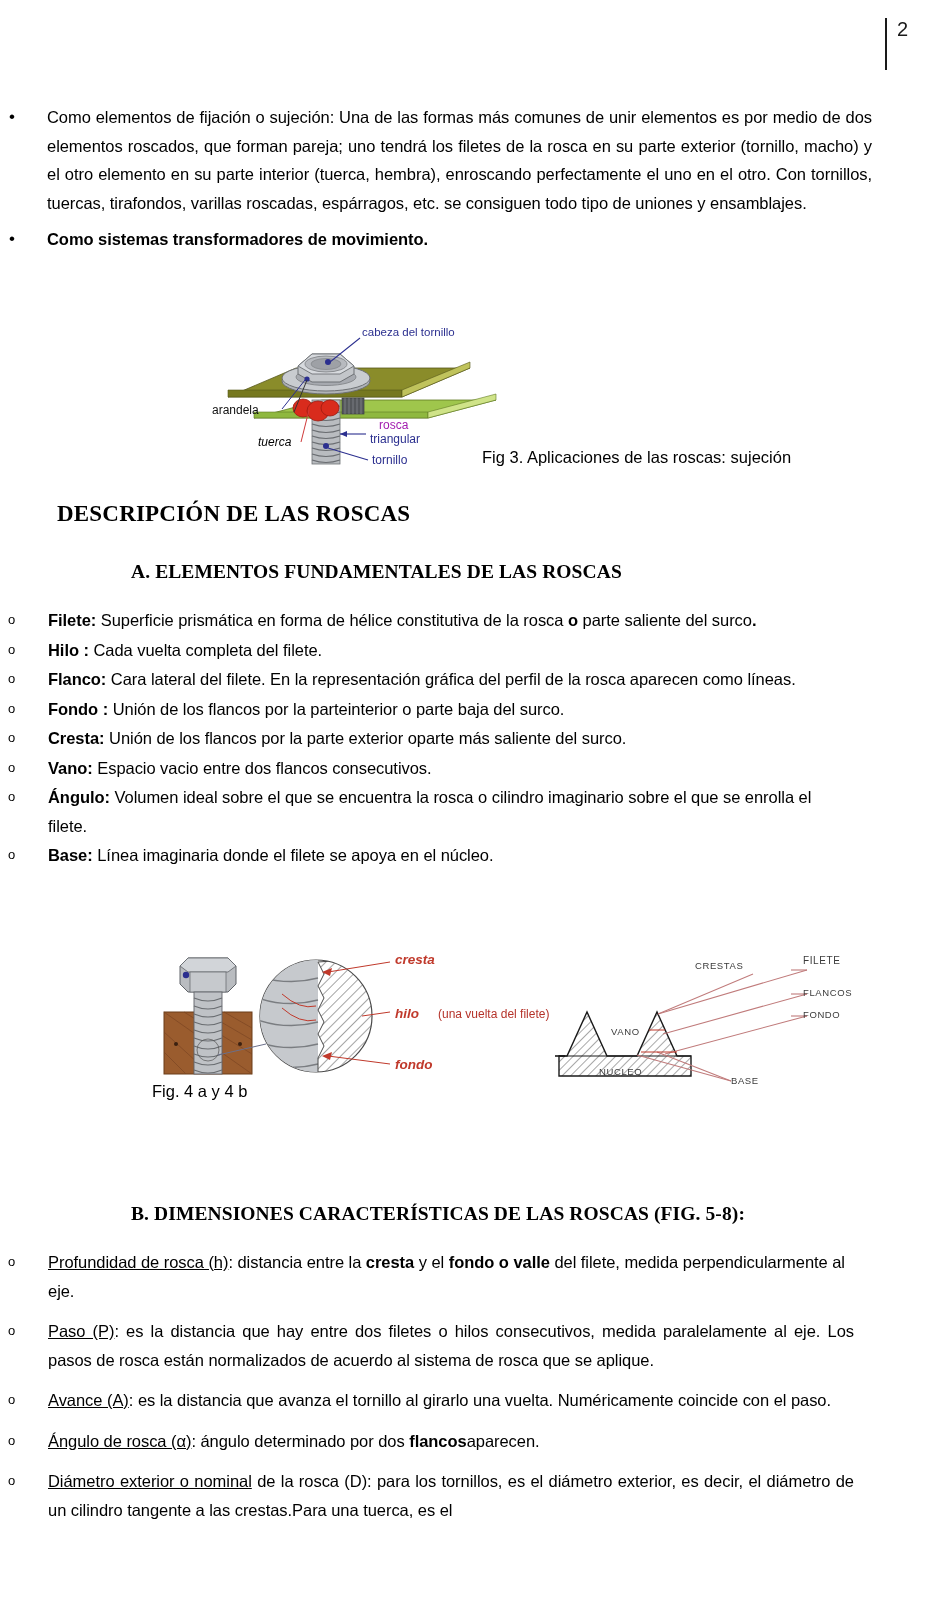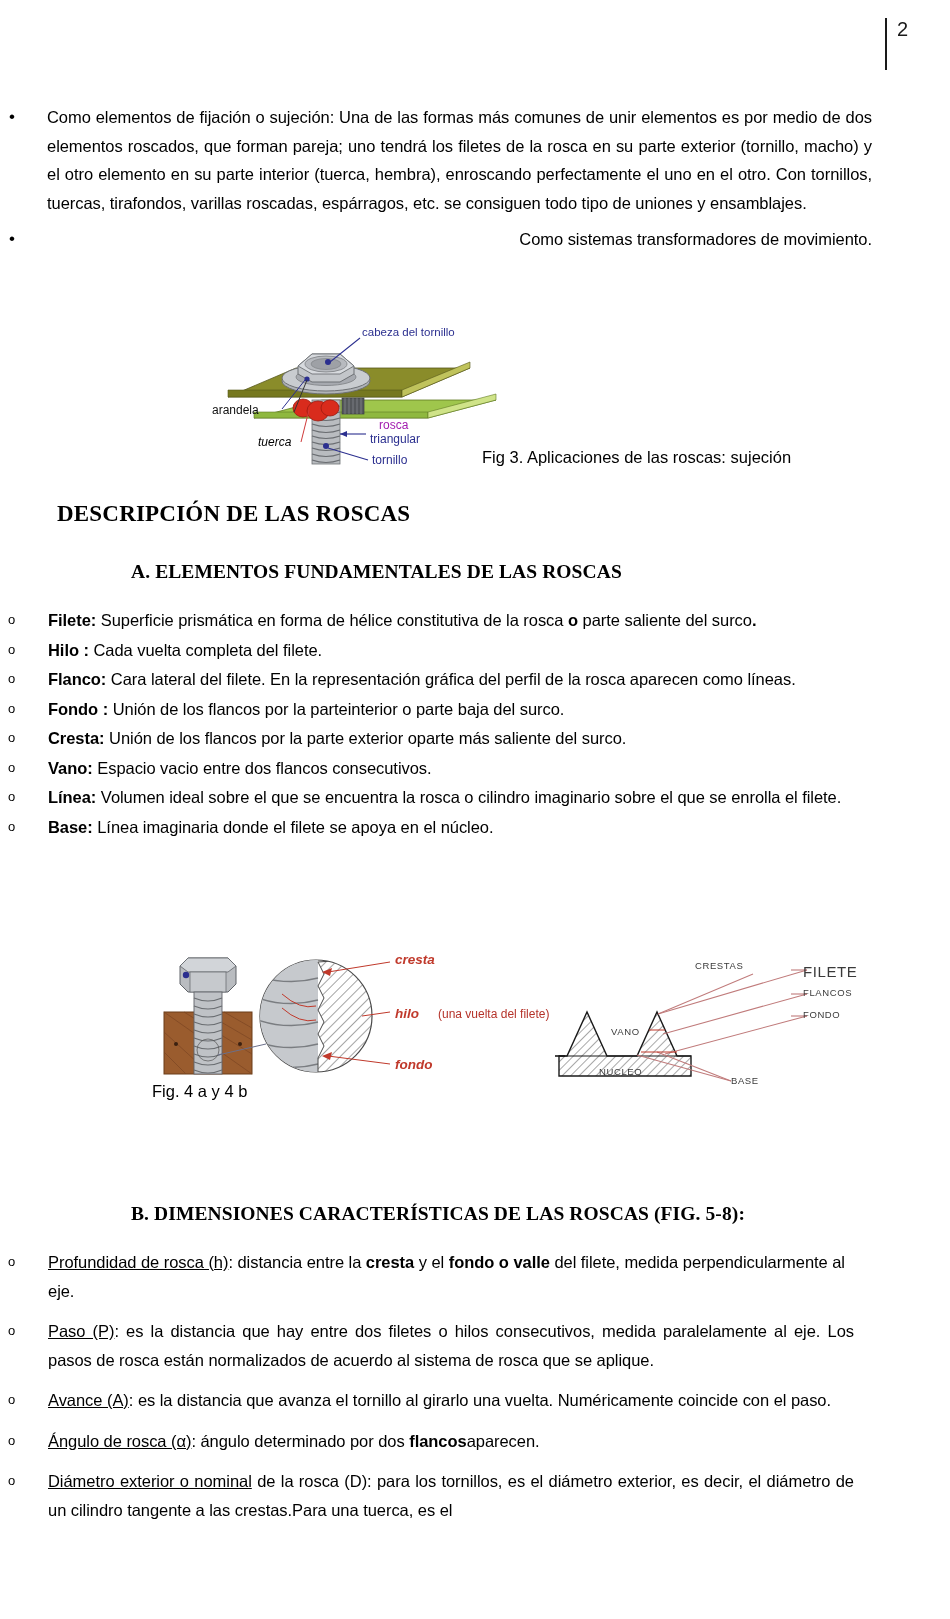--- a/index.html
+++ b/index.html
@@ -193,21 +193,21 @@
 
 <div class="content">
 
   <ul class="bullet-list" style="position:absolute; left:0; top:103px; width:950px;">
     <li class="bullet-item lvl1">
       <span class="bullet-marker">•</span>
       <span class="bullet-body">Como elementos de fijación o sujeción: Una de las formas más comunes de unir elementos es por medio de dos elementos roscados, que forman pareja; uno tendrá los filetes de la rosca en su parte exterior (tornillo, macho) y el otro elemento en su parte interior (tuerca, hembra), enroscando perfectamente el uno en el otro. Con tornillos, tuercas, tirafondos, varillas roscadas, espárragos, etc. se consiguen todo tipo de uniones y ensamblajes.</span>
     </li>
     <li class="bullet-item lvl1" style="margin-top:8px;">
       <span class="bullet-marker">•</span>
-      <span class="bullet-body" style="text-align:right;">Como sistemas transformadores de movimiento.</span>
+      <span class="bullet-body" style="text-align:left;font-weight:bold;">Como sistemas transformadores de movimiento.</span>
     </li>
   </ul>
 
   <div id="fig3">
     <svg width="300" height="152" viewBox="0 0 300 152">
 
       <polygon points="48,96 222,96 290,78 116,78" fill="#9fc64c" stroke="#5f7a22" stroke-width="0.8"></polygon>
       <polygon points="48,96 222,96 222,90 48,90" fill="#8fb83f" stroke="#5f7a22" stroke-width="0.6"></polygon>
       <polygon points="222,96 222,90 290,72 290,78" fill="#cfe388" stroke="#5f7a22" stroke-width="0.6"></polygon>
 
@@ -307,21 +307,21 @@
       <span class="bullet-body"><span class="b">Cresta:</span><span> Unión de los flancos por la parte exterior oparte  más saliente del surco.</span></span>
     </li>
 
     <li class="bullet-item lvl2">
       <span class="bullet-marker">o</span>
       <span class="bullet-body"><span class="b">Vano:</span><span> Espacio vacio entre dos flancos consecutivos.</span></span>
     </li>
 
     <li class="bullet-item lvl2">
       <span class="bullet-marker">o</span>
-      <span class="bullet-body"><span class="b">Línea:</span><span> Volumen ideal sobre el que se encuentra la rosca o cilindro imaginario sobre el que se enrolla el filete.</span></span>
+      <span class="bullet-body"><span class="b">Ángulo:</span><span> Volumen ideal sobre el que se encuentra la rosca o cilindro imaginario sobre el que se enrolla el filete.</span></span>
     </li>
 
     <li class="bullet-item lvl2">
       <span class="bullet-marker">o</span>
       <span class="bullet-body"><span class="b">Base:</span><span> Línea imaginaria donde el filete se apoya en el núcleo.</span></span>
     </li>
   </ul>
 
   <div id="fig4a">
     <svg width="240" height="132" viewBox="0 0 240 132">
@@ -429,21 +429,21 @@
       <line x1="96" y1="104" x2="132" y2="104" stroke="#c0392b" stroke-width="1"></line>
       <line x1="104" y1="82" x2="120" y2="82" stroke="#c0392b" stroke-width="1"></line>
 
       <g stroke="#c07b7b" stroke-width="1.1">
         <line x1="246" y1="22" x2="262" y2="22"></line>
         <line x1="246" y1="46" x2="262" y2="46"></line>
         <line x1="246" y1="68" x2="262" y2="68"></line>
       </g>
     </svg>
     <div class="lbl" style="position:absolute; left:150px; top:12px; font-size:9.5px; letter-spacing:0.6px; color:#3a3a3a;">CRESTAS</div>
-    <div class="lbl" style="position:absolute; left:258px; top:15px; font-size:15px; letter-spacing:0.6px; color:#3a3a3a;">FILETE</div>
+    <div class="lbl" style="position:absolute; left:258px; top:7px; font-size:10px; letter-spacing:0.6px; color:#3a3a3a;">FILETE</div>
     <div class="lbl" style="position:absolute; left:258px; top:39px; font-size:9.5px; letter-spacing:0.6px; color:#3a3a3a;">FLANCOS</div>
     <div class="lbl" style="position:absolute; left:258px; top:61px; font-size:9.5px; letter-spacing:0.6px; color:#3a3a3a;">FONDO</div>
     <div class="lbl" style="position:absolute; left:66px; top:78px; font-size:9.5px; letter-spacing:0.6px; color:#3a3a3a;">VANO</div>
     <div class="lbl" style="position:absolute; left:54px; top:118px; font-size:9.5px; letter-spacing:0.6px; color:#3a3a3a;">NUCLEO</div>
     <div class="lbl" style="position:absolute; left:186px; top:127px; font-size:9.5px; letter-spacing:0.6px; color:#3a3a3a;">BASE</div>
   </div>
 
   <div class="fig-caption cap4">Fig. 4 a y 4 b</div>
 
   <h2 class="doc-h2 b-head" style="position:absolute; left:0; top:1202px; width:950px;">B. DIMENSIONES CARACTERÍSTICAS DE LAS ROSCAS (FIG. 5-8):</h2>

